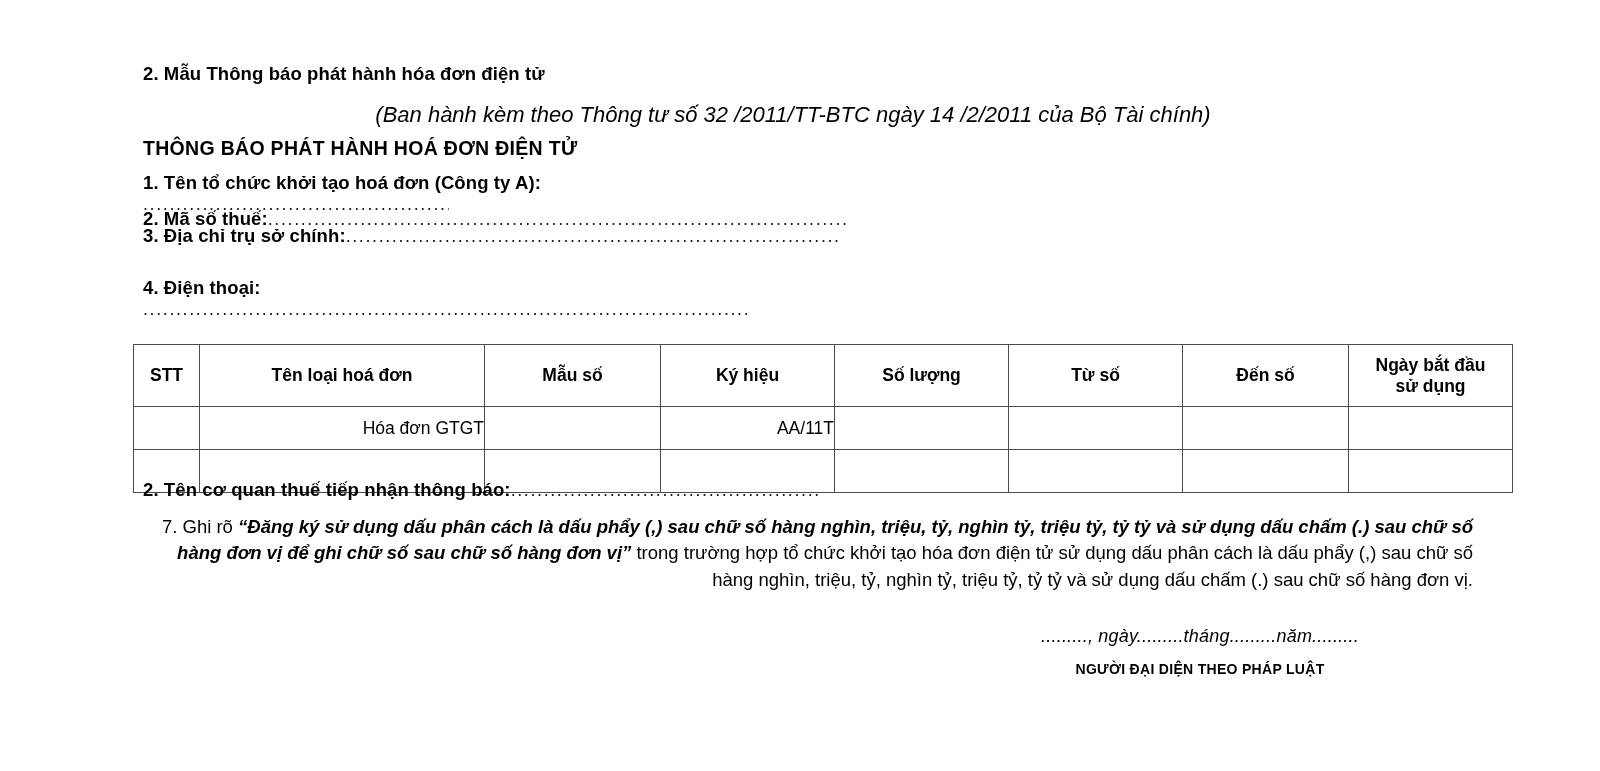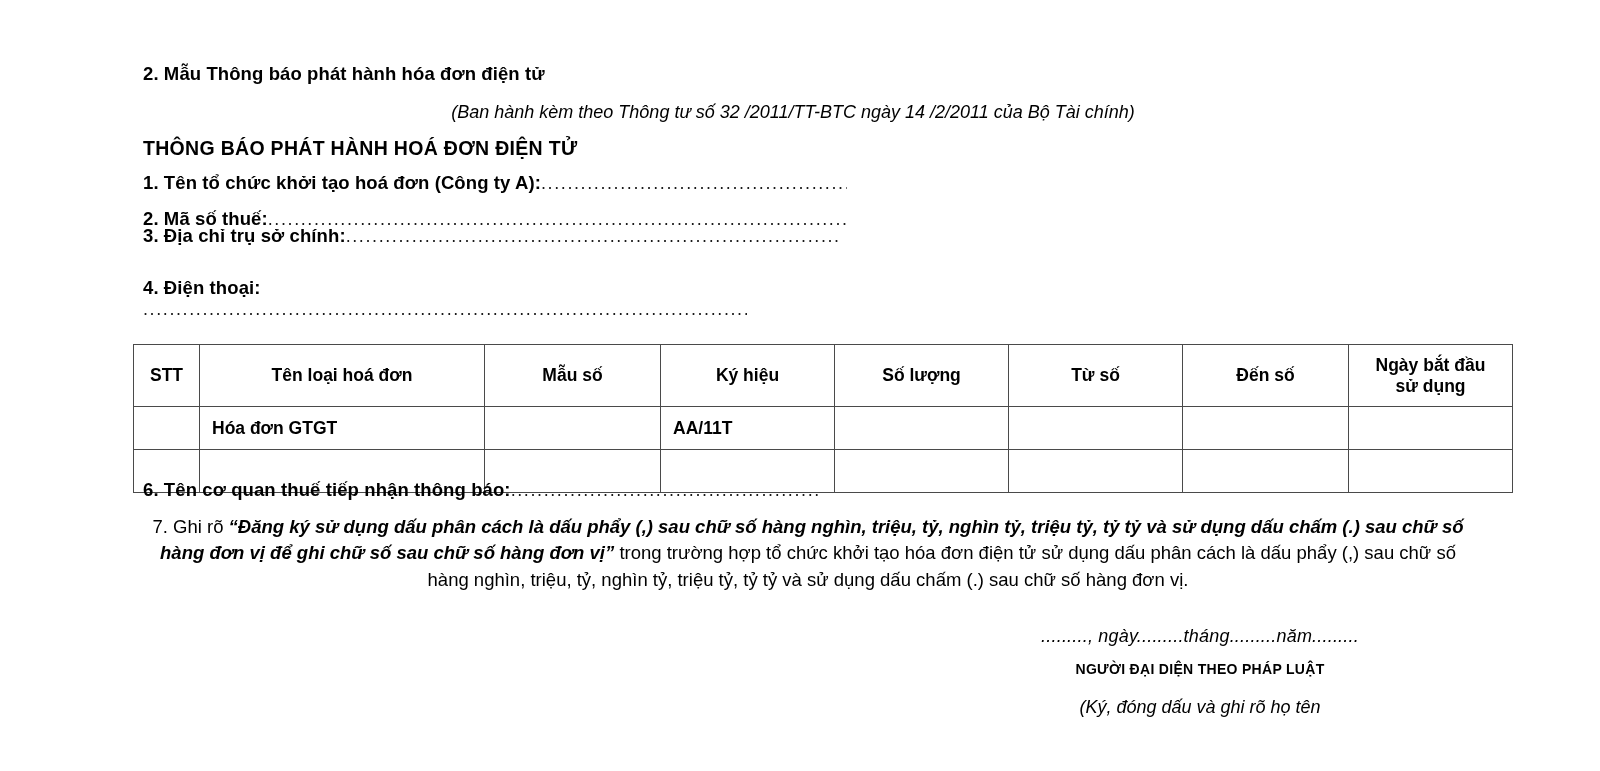--- a/index.html
+++ b/index.html
@@ -34,21 +34,21 @@
     white-space: nowrap;
   }
 
   
   .issued-line {
     position: absolute;
     left: 143px;
     top: 102px;
     width: 1300px;
     text-align: center;
-    font-size: 18px;
+    font-size: 22px;
     font-style: italic;
     white-space: nowrap;
   }
 
   
   .doc-title {
     position: absolute;
     left: 143px;
     top: 137px;
     width: 1300px;
@@ -74,21 +74,21 @@
     flex: 0 0 auto;
   }
   .field-dots {
     flex: 0 0 auto;
     overflow: hidden;
     letter-spacing: 1.6px;
     font-size: 18px;
     color: #1a1a1a;
   }
 
-  .f1 { top: 172px; }
+  .f1 { top: 172px; flex-direction: column; }
   .f2 { top: 208px; }
   .f3 { top: 225px; }
   .f4 { top: 277px; flex-direction: column; }
   .f5 { top: 311px; }
   .f6 { top: 479px; }
 
   .f1 .field-dots { width: 306px; }
   .f2 .field-dots { width: 578px; }
   .f3 .field-dots { width: 492px; }
   .f4 .field-dots { width: 604px; }
@@ -111,22 +111,22 @@
     vertical-align: middle;
   }
   .invoice-table th {
     height: 61px;
     text-align: center;
     font-weight: bold;
     line-height: 1.18;
   }
   .invoice-table td {
     height: 42px;
-    text-align: left;
-    font-weight: bold;
+    text-align: right;
+    font-weight: normal;
     padding-left: 12px;
   }
   .invoice-table td.c-stt { padding-left: 0; }
 
   .col-stt   { width: 66px;  }
   .col-ten   { width: 285px; }
   .col-mau   { width: 176px; }
   .col-ky    { width: 174px; }
   .col-sl    { width: 174px; }
   .col-tu    { width: 174px; }
@@ -134,21 +134,21 @@
   .col-ngay  { width: 164px; }
 
   
   .para-7 {
     position: absolute;
     left: 143px;
     top: 514px;
     width: 1330px;
     font-size: 18.5px;
     line-height: 1.42;
-    text-align: center;
+    text-align: right;
   }
 
   
   .sig-date {
     position: absolute;
     left: 960px;
     top: 626px;
     width: 480px;
     text-align: center;
     font-size: 18px;
@@ -254,23 +254,22 @@
         <td></td>
         <td></td>
         <td></td>
         <td></td>
         <td></td>
       </tr>
     </tbody>
   </table>
 
   <div class="field-row f6">
-    <span class="field-label">6. Tên cơ quan thuế tiếp nhận thông báo:</span>
+    <span class="field-label">2. Tên cơ quan thuế tiếp nhận thông báo:</span>
     <span class="field-dots">................................................................</span>
   </div>
 
   <div class="para-7"><span>7. Ghi rõ </span><span class="bi">“Đăng ký sử dụng dấu phân cách là dấu phẩy (,) sau chữ số hàng nghìn, triệu, tỷ, nghìn tỷ, triệu tỷ, tỷ tỷ và sử dụng dấu chấm (.) sau chữ số hàng đơn vị để ghi chữ số sau chữ số hàng đơn vị”</span><span> trong trường hợp tổ chức khởi tạo hóa đơn điện tử sử dụng dấu phân cách là dấu phẩy (,) sau chữ số hàng nghìn, triệu, tỷ, nghìn tỷ, triệu tỷ, tỷ tỷ và sử dụng dấu chấm (.) sau chữ số hàng đơn vị.</span></div>
 
   <div class="sig-date">........., ngày.........tháng.........năm.........</div>
   <div class="sig-title">NGƯỜI ĐẠI DIỆN THEO PHÁP LUẬT</div>
-  <div class="sig-note">(Ký, đóng dấu và ghi rõ họ tên</div>
 
 </div>
 
 </body></html>

